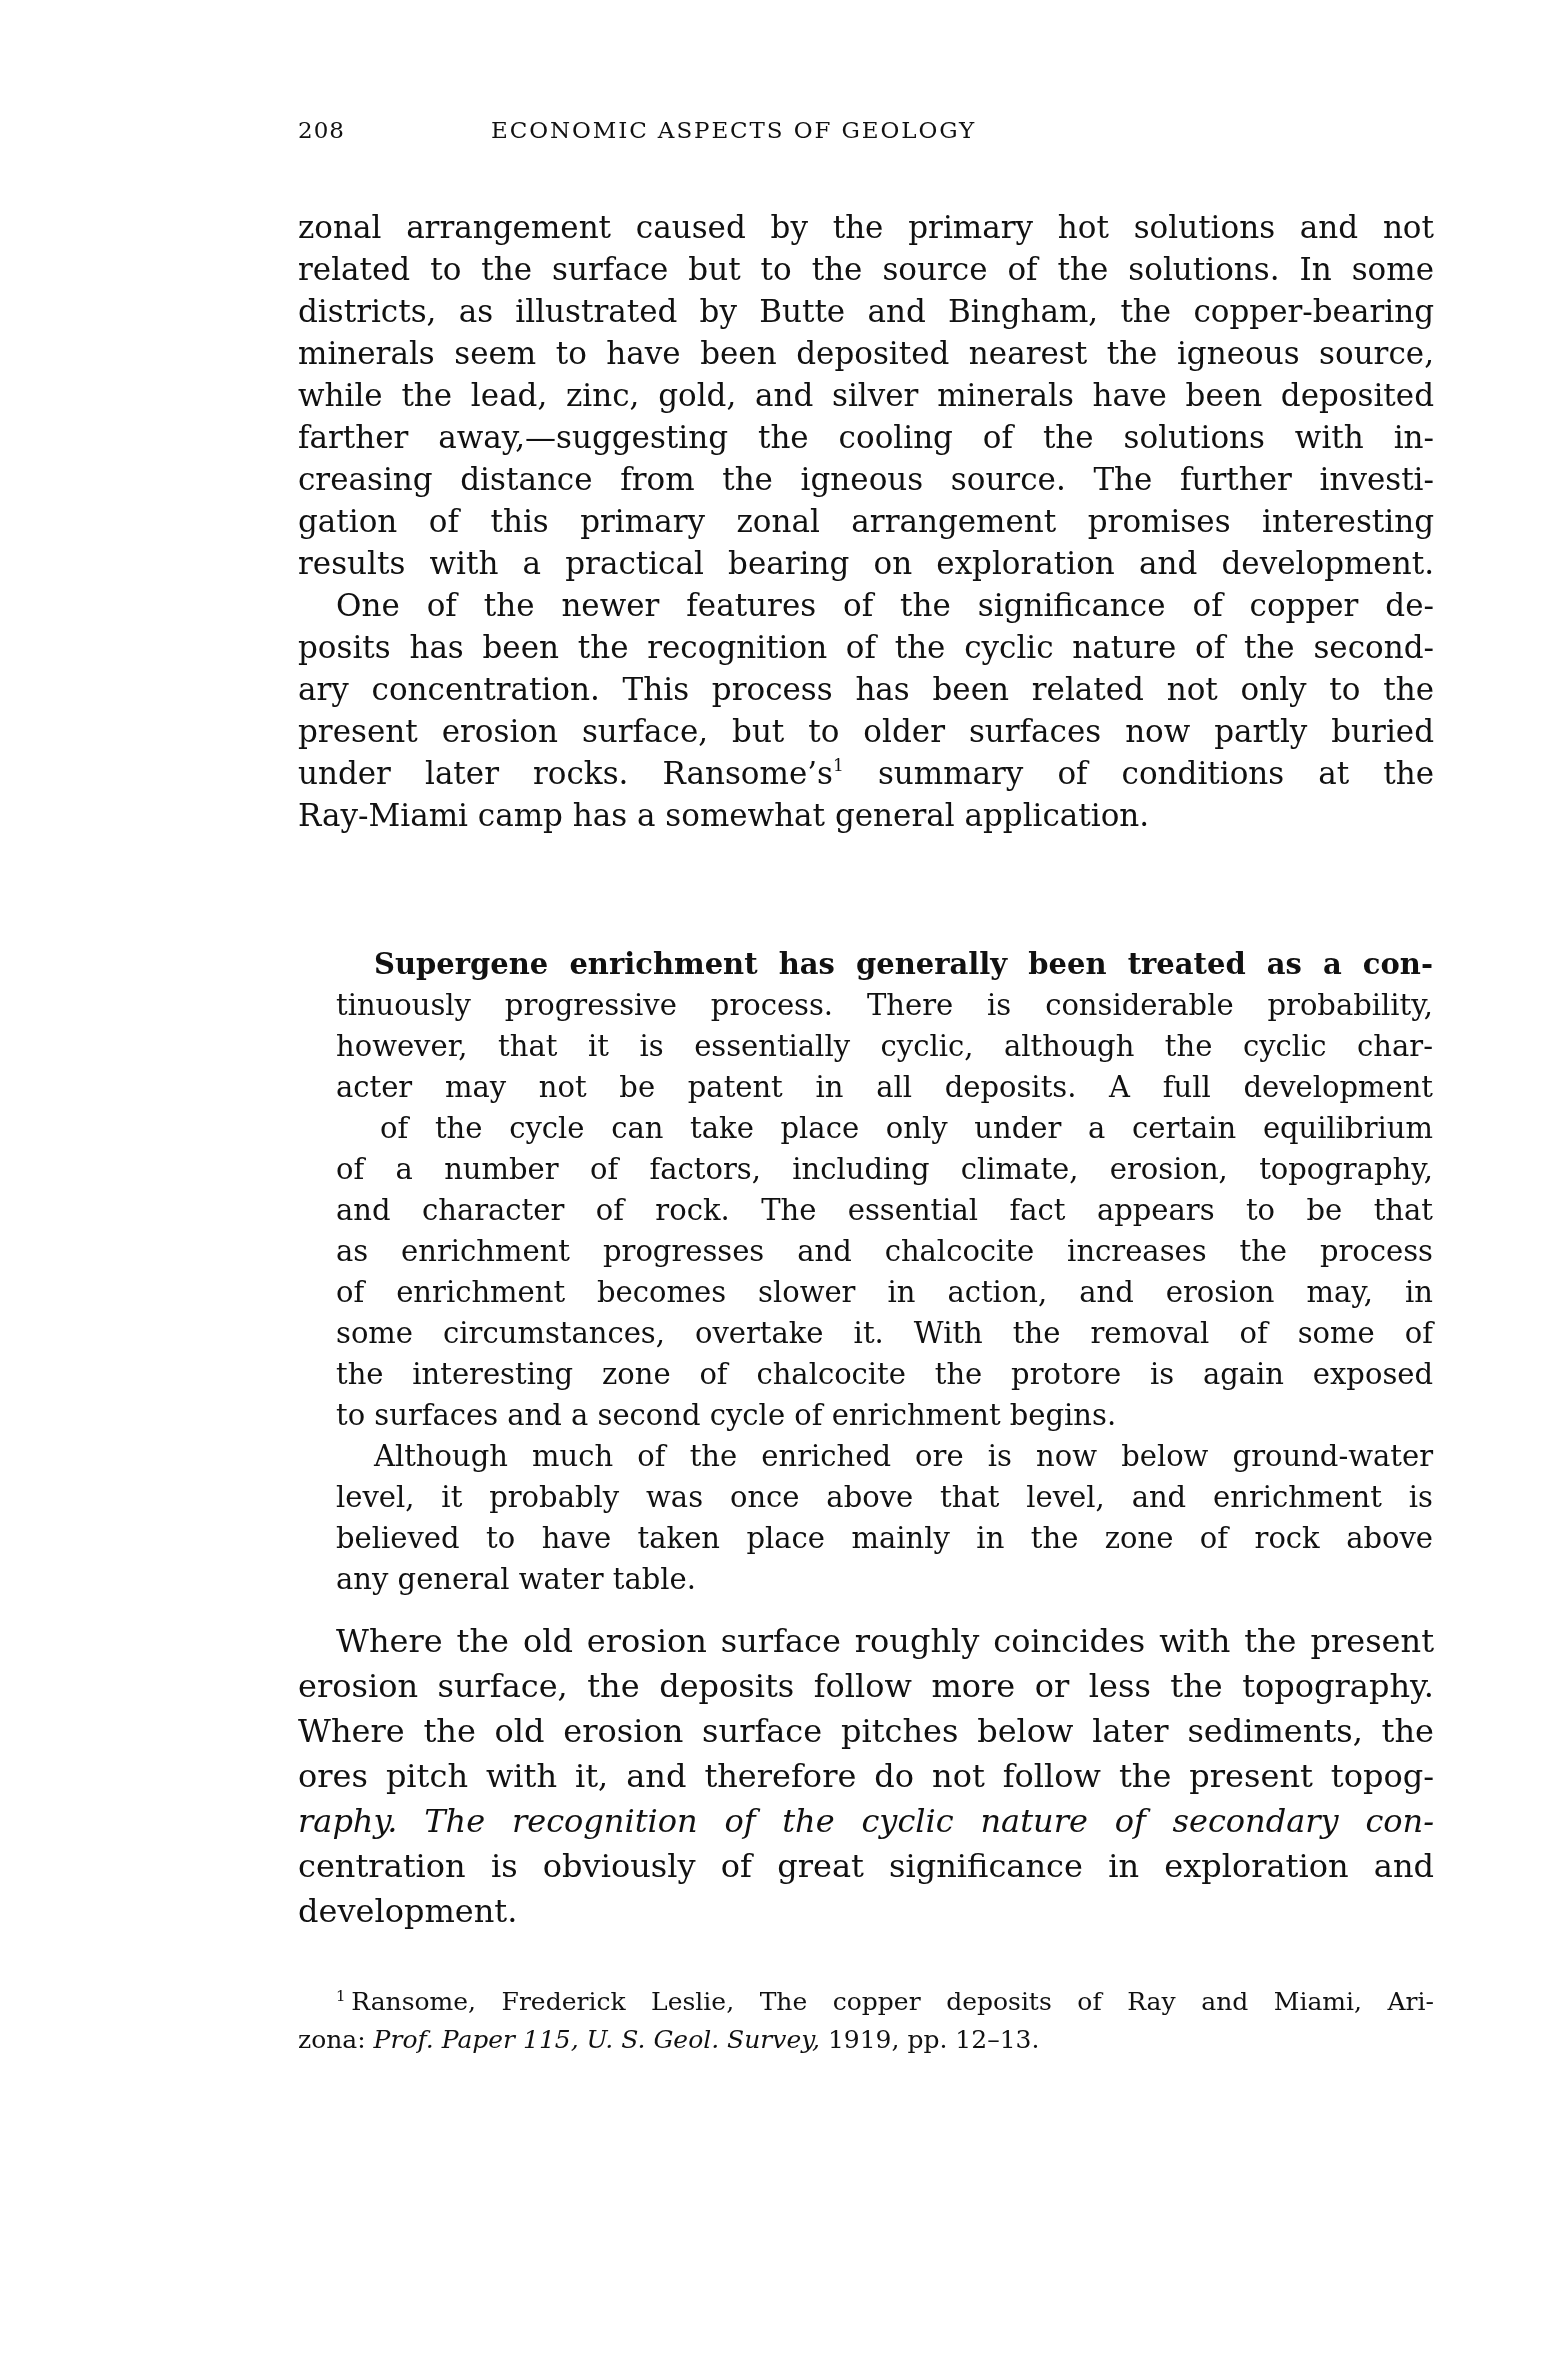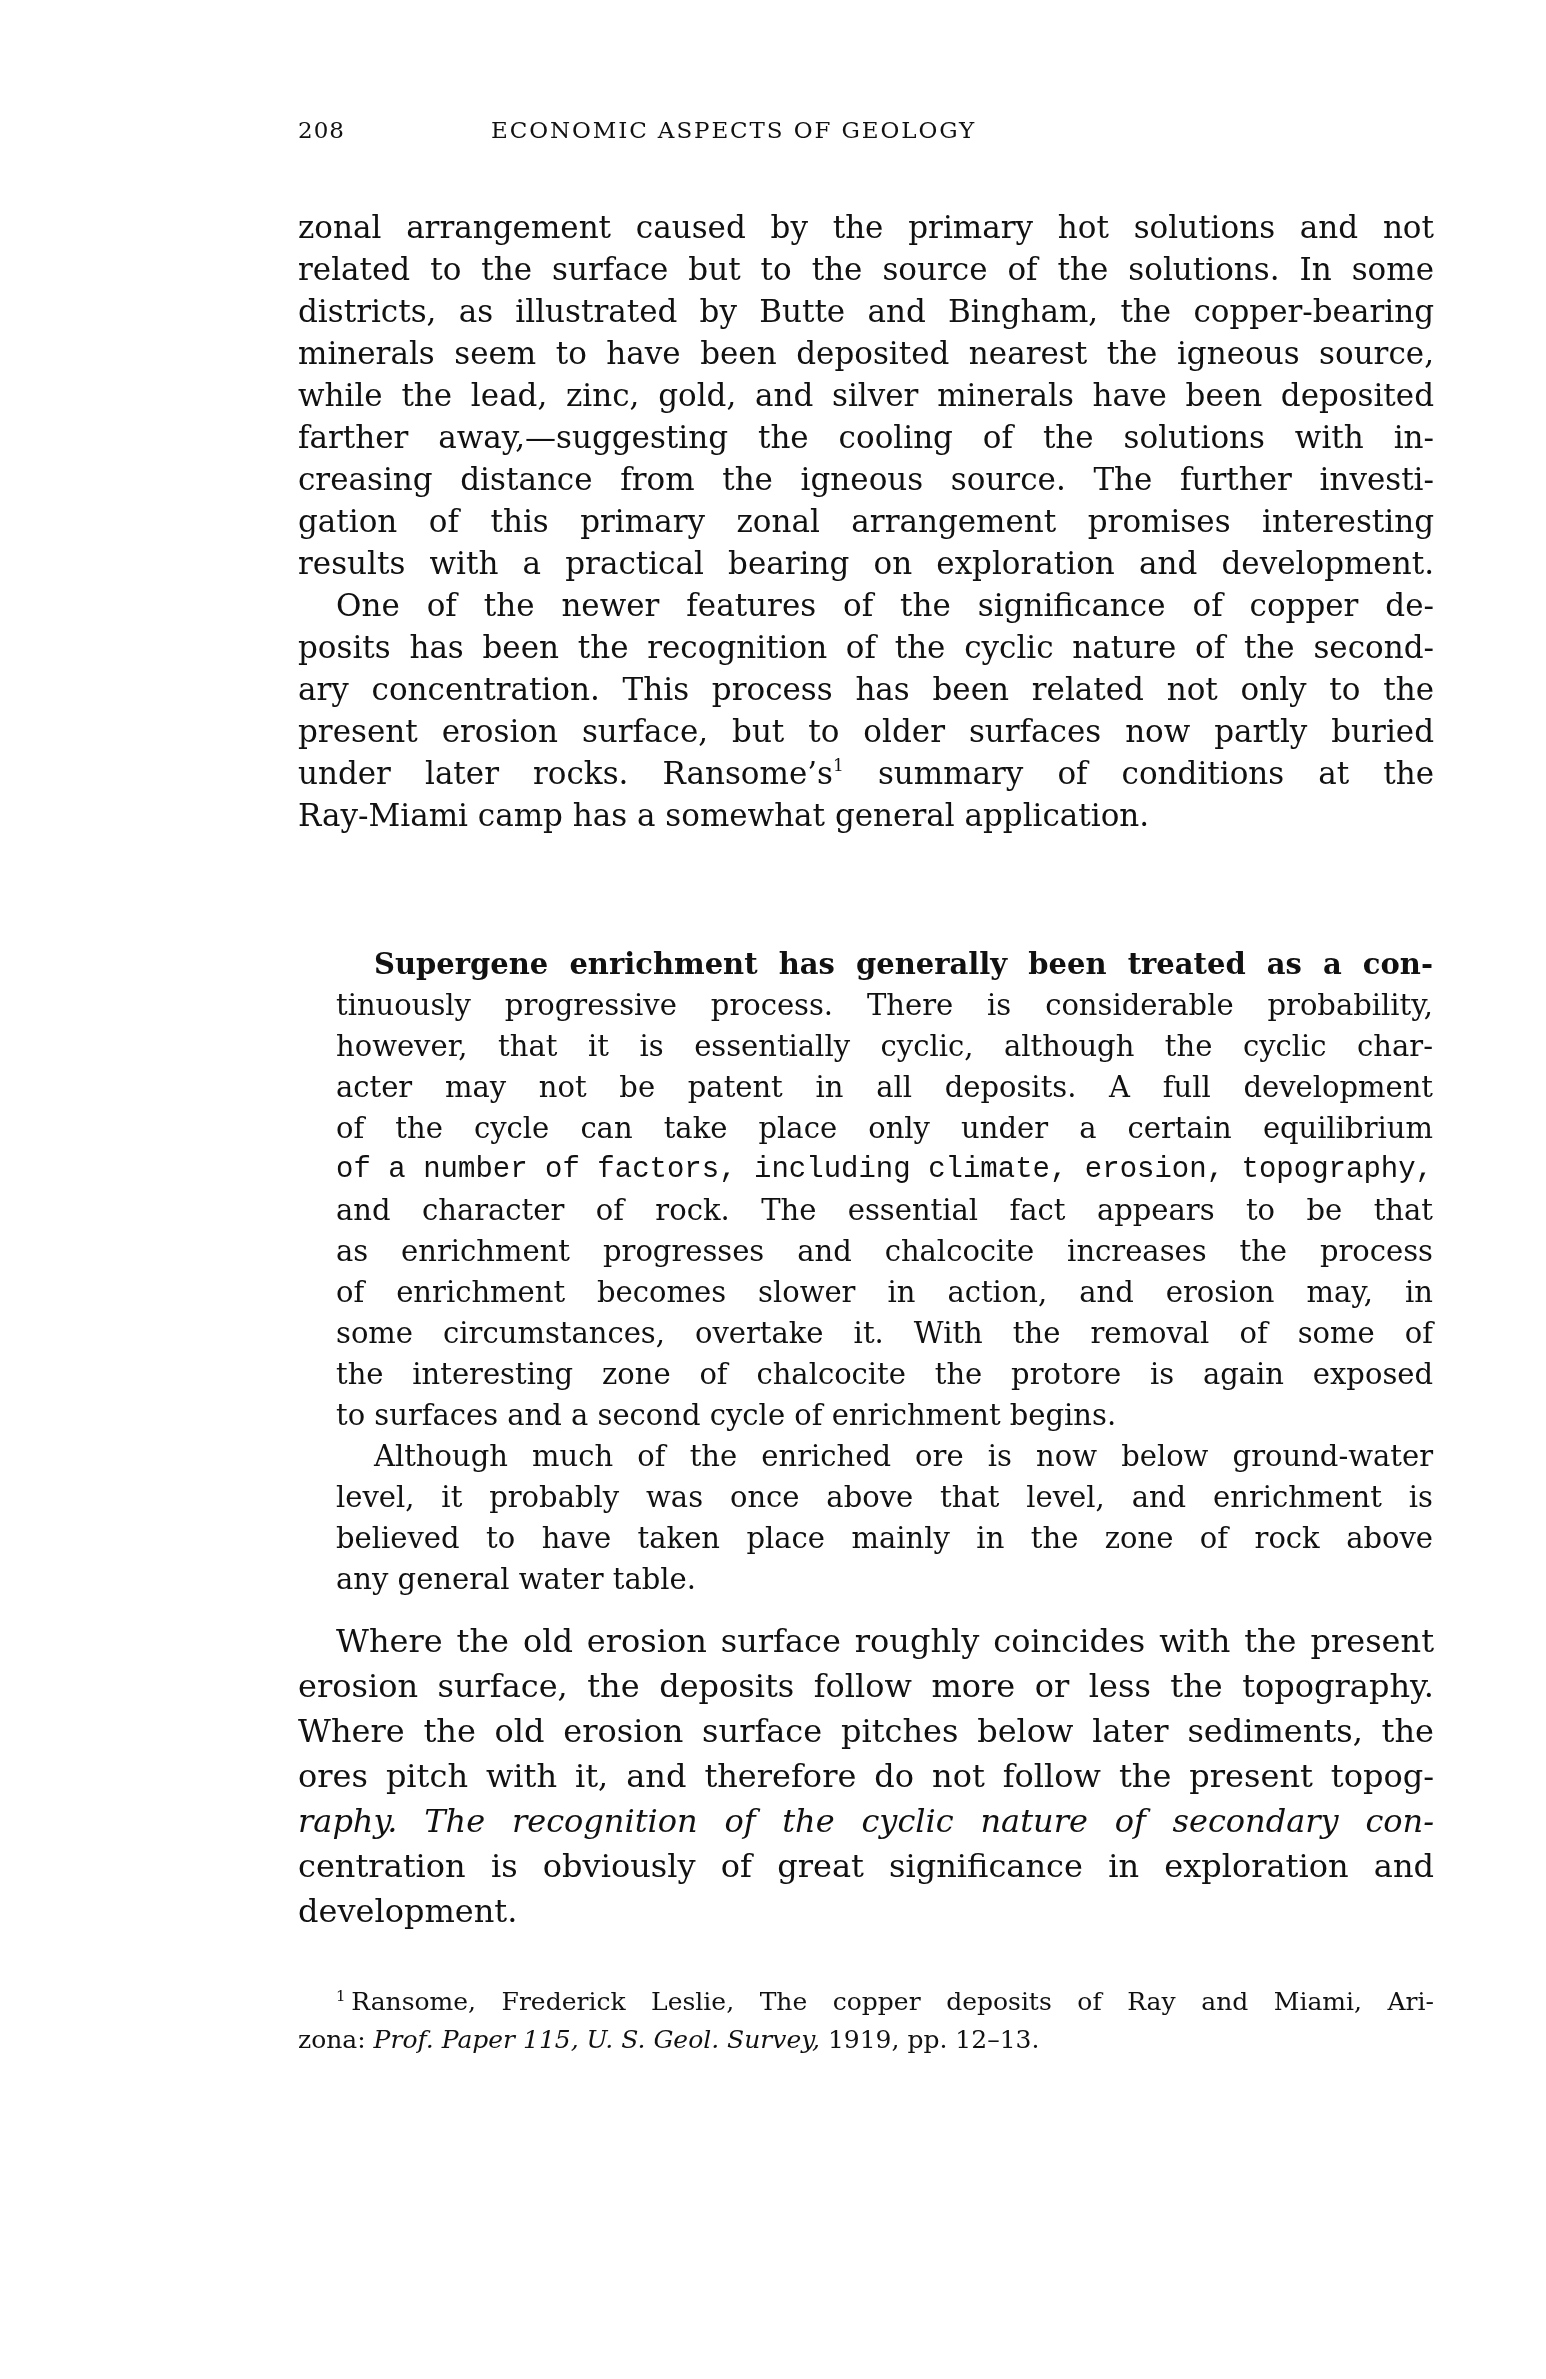--- a/index.html
+++ b/index.html
@@ -50,22 +50,22 @@
     <span class="line" style="white-space: normal;">present erosion surface, but to older surfaces now partly buried</span>
     <span class="line" style="white-space: normal;"><span>under later rocks.  Ransome’s</span><sup>1</sup><span> summary of conditions at the</span></span>
     <span class="line last" style="white-space: normal;">Ray-Miami camp has a somewhat general application.</span>
   </div>
 
   <div class="block quote-block">
     <span class="line indent" style="white-space: normal; font-weight: bold;">Supergene enrichment has generally been treated as a con-</span>
     <span class="line" style="white-space: normal;">tinuously progressive process.  There is considerable probability,</span>
     <span class="line" style="white-space: normal;">however, that it is essentially cyclic, although the cyclic char-</span>
     <span class="line" style="white-space: normal;">acter may not be patent in all deposits.  A full development</span>
-    <span class="line" style="white-space: normal;">of the cycle can take place only under a certain equilibrium</span>
-    <span class="line" style="white-space: normal; font-family: Liberation Mono, monospace;">of a number of factors, including climate, erosion, topography,</span>
+    <span class="line" style="white-space: normal; margin-left: 44px;">of the cycle can take place only under a certain equilibrium</span>
+    <span class="line" style="white-space: normal;">of a number of factors, including climate, erosion, topography,</span>
     <span class="line" style="white-space: normal;">and character of rock.  The essential fact appears to be that</span>
     <span class="line" style="white-space: normal;">as enrichment progresses and chalcocite increases the process</span>
     <span class="line" style="white-space: normal;">of enrichment becomes slower in action, and erosion may, in</span>
     <span class="line" style="white-space: normal;">some circumstances, overtake it.  With the removal of some of</span>
     <span class="line" style="white-space: normal;">the interesting zone of chalcocite the protore is again exposed</span>
     <span class="line last" style="white-space: normal;">to surfaces and a second cycle of enrichment begins.</span>
 
     <span class="line indent" style="white-space: normal;">Although much of the enriched ore is now below ground-water</span>
     <span class="line" style="white-space: normal;">level, it probably was once above that level, and enrichment is</span>
     <span class="line" style="white-space: normal;">believed to have taken place mainly in the zone of rock above</span>

